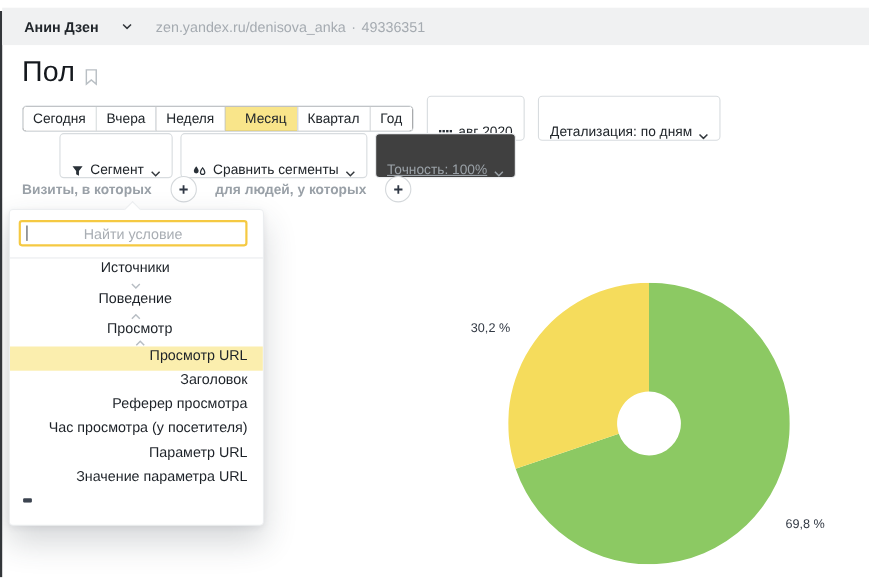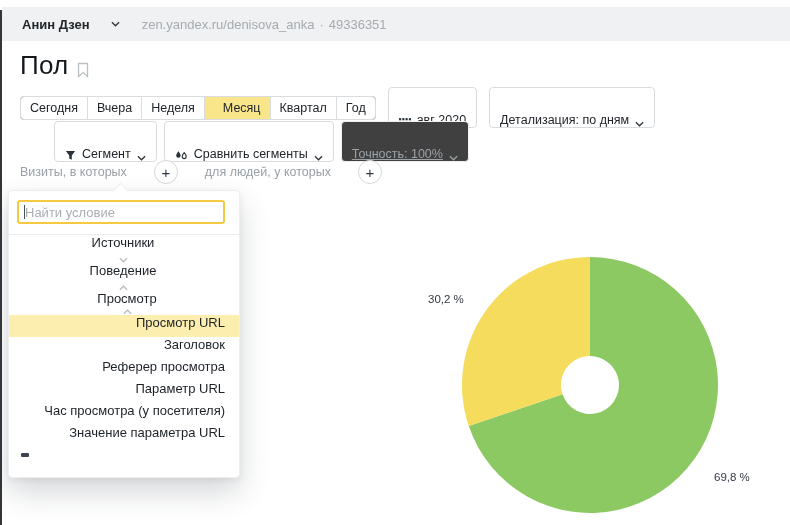--- a/index.html
+++ b/index.html
@@ -34,35 +34,35 @@
   .row-periods { position:absolute; left:20px; top:87px; display:flex; gap:12px; align-items:center; }
   .seg { display:inline-flex; height:24px; border:1px solid #d8dcdf; border-radius:4px; overflow:hidden; background:#404040; }
   .seg .tab { display:flex; align-items:center; padding:0 9px; font-size:12.5px; color:#21262b;
               border-right:1px solid #d8dcdf; cursor:pointer; background:#fff; }
   .seg .tab:last-child { border-right:none; }
   .seg .tab.active { background:#f9e58a;padding-left:18px; }
 
   .row-segments { position:absolute; left:18px; top:121px; display:flex; gap:7px; align-items:center;margin-left:36px; }
 
   .row-conditions { position:absolute; left:20px; top:160px; height:24px; display:flex; align-items:center;
-                    gap:27px; font-size:12.5px; color:#99a0a7; }
+                    gap:17px; font-size:12.5px; color:#99a0a7;font-weight:bold; }
   .plus-btn { width:24px; height:24px; border-radius:50%; border:1px solid #d4d8db; background:#fff;
               color:#2f3744; display:flex; align-items:center; justify-content:center;
               font-size:15px; line-height:1; cursor:pointer; }
 
   
   .dropdown { position:absolute; left:8px; top:190px; width:232px; height:288px; background:#fff;
               border:1px solid #eceef0; border-radius:4px; z-index:5;
               box-shadow:0 14px 30px rgba(45,55,65,.20), 0 2px 6px rgba(45,55,65,.08); }
   .notch { position:absolute; left:106px; top:-6px; width:11px; height:11px; background:#fff;
            transform:rotate(45deg); border-left:1px solid #eceef0; border-top:1px solid #eceef0; }
   .search-wrap { position:absolute; left:8px; top:9px; width:208px; height:24px; }
   .search-wrap input { width:100%; height:100%; border:2px solid #f5c942; border-radius:3px;
                        padding:0 6px; font-size:13px; color:#8b5cf6; outline:none;
-                       font-family:"Liberation Sans", sans-serif; }
+                       font-family:"Liberation Sans", sans-serif;text-align:center; }
   .search-wrap input::placeholder { color:#a9aeb4; }
   .caret { position:absolute; left:7px; top:5px; width:1px; height:14px; background:#4a4f55; pointer-events:none; }
   .dd-divider { position:absolute; left:0; top:43px; width:100%; height:1px; background:#e9ebee; }
   .dd-list { position:absolute; left:0; top:44px; width:100%; height:244px; overflow:hidden; }
   .dd-row { display:flex; align-items:center; justify-content:space-between;
             padding:0 14px 0 12px; font-size:13px; color:#1d2228; cursor:pointer;flex-direction:column; }
   .dd-row .chev { color:#b7bdc3; }
   .dd-row.l0 { height:28px; }
   .dd-row.l1 { height:24px; padding-left:20px; }
   .dd-row.l2 { height:22px; padding-left:30px;align-items:flex-end; }
@@ -231,24 +231,24 @@
       <div class="dd-row l2 hl">
         <span>Просмотр URL</span>
       </div>
       <div class="dd-row l2">
         <span>Заголовок</span>
       </div>
       <div class="dd-row l2">
         <span>Реферер просмотра</span>
       </div>
       <div class="dd-row l2">
+        <span>Час просмотра (у посетителя)</span>
+      </div>
+      <div class="dd-row l2">
         <span>Параметр URL</span>
-      </div>
-      <div class="dd-row l2">
-        <span>Час просмотра (у посетителя)</span>
       </div>
       <div class="dd-row l2">
         <span>Значение параметра URL</span>
       </div>
       <div class="clipped">
           <div class="stub"></div>
         </div>
     </div>
   </div>
 

